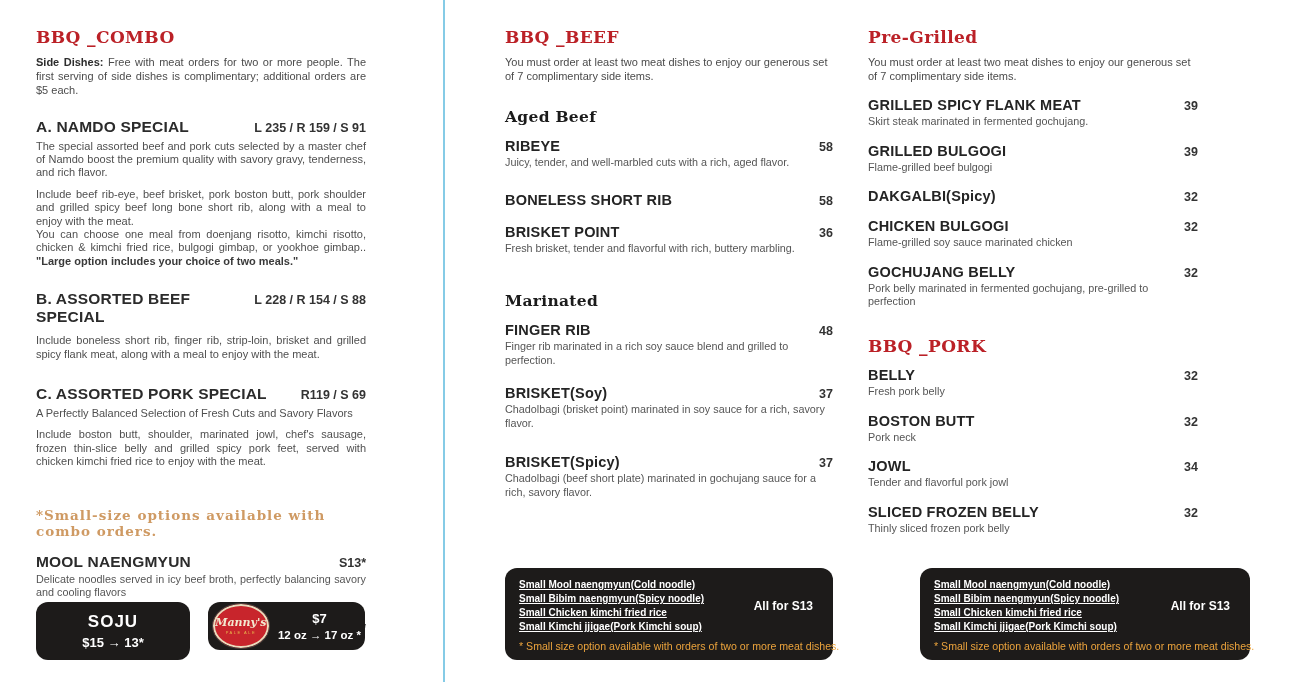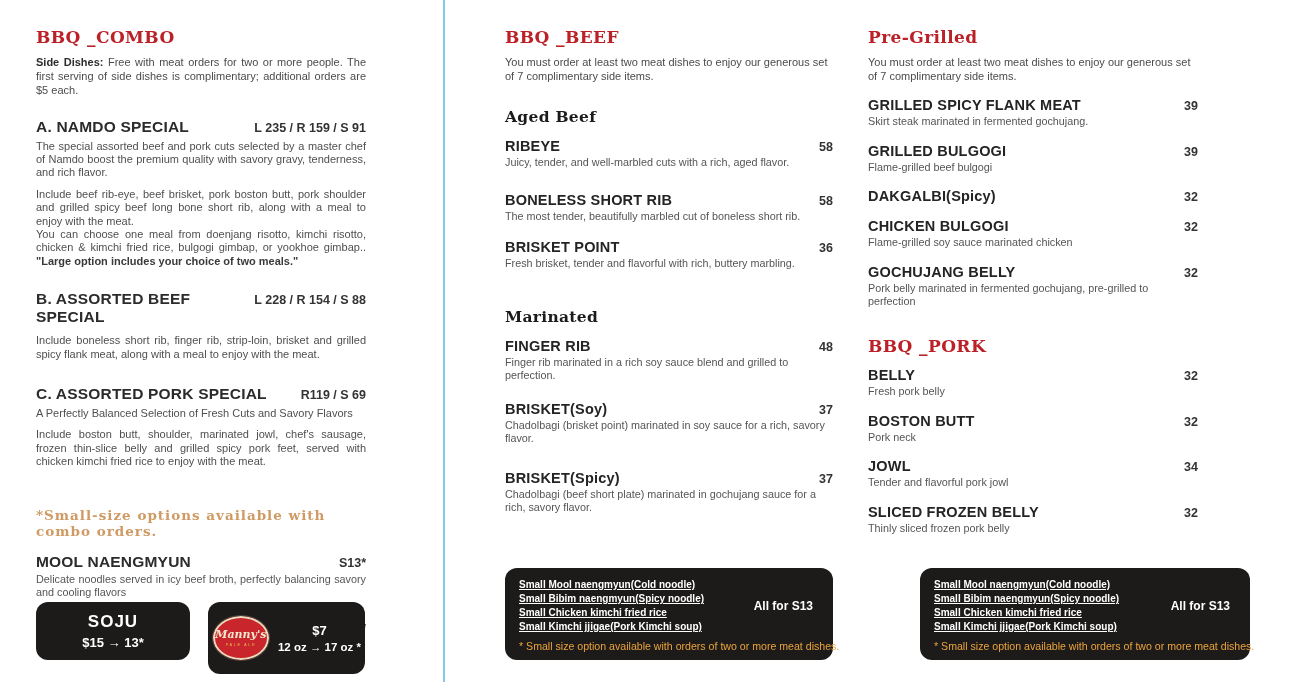--- a/index.html
+++ b/index.html
@@ -52,21 +52,21 @@
 
   .black-box{
     position:absolute;background:#1d1b1a;border-radius:12px;color:#ffffff;
     box-sizing:border-box;
   }
   
   #soju-box{left:36px;top:602px;width:154px;height:58px;
     display:flex;flex-direction:column;align-items:center;justify-content:center;gap:3px;}
   .soju-name{font-size:17px;font-weight:bold;letter-spacing:1px;}
   .soju-price{font-size:13px;font-weight:bold;}
-  #beer-box{left:208px;top:602px;width:157px;height:72px;
+  #beer-box{left:208px;top:602px;width:157px;height:48px;
     display:flex;align-items:center;justify-content:center;gap:8px;}
   .mannys-logo{
     width:56px;height:44px;background:#c8252c;border-radius:50%;
     border:1px solid #4a413d;box-shadow:inset 0 0 0 2px #e9ddbe;
     display:flex;flex-direction:column;align-items:center;justify-content:center;flex:none;
   }
   .mannys-brand{color:#f2e9d0;font-style:italic;font-weight:bold;font-size:11px;line-height:1;
     font-family:"DejaVu Serif",serif;}
   .mannys-sub{color:#e8b84b;font-size:4px;letter-spacing:1.5px;margin-top:2px;}
   .beer-right{display:flex;flex-direction:column;align-items:center;gap:3px;}
@@ -170,21 +170,20 @@
       <span class="item-price">58</span>
     </div>
     <div class="item-desc">Juicy, tender, and well-marbled cuts with a rich, aged flavor.</div>
   </div>
 
   <div class="menu-item mt22">
     <div class="name-row">
       <span class="item-name">BONELESS SHORT RIB</span>
       <span class="item-price">58</span>
     </div>
-    <div class="item-desc">The most tender, beautifully marbled cut of boneless short rib.</div>
   </div>
 
   <div class="menu-item">
     <div class="name-row">
       <span class="item-name">BRISKET POINT</span>
       <span class="item-price">36</span>
     </div>
     <div class="item-desc">Fresh brisket, tender and flavorful with rich, buttery marbling.</div>
   </div>
 

